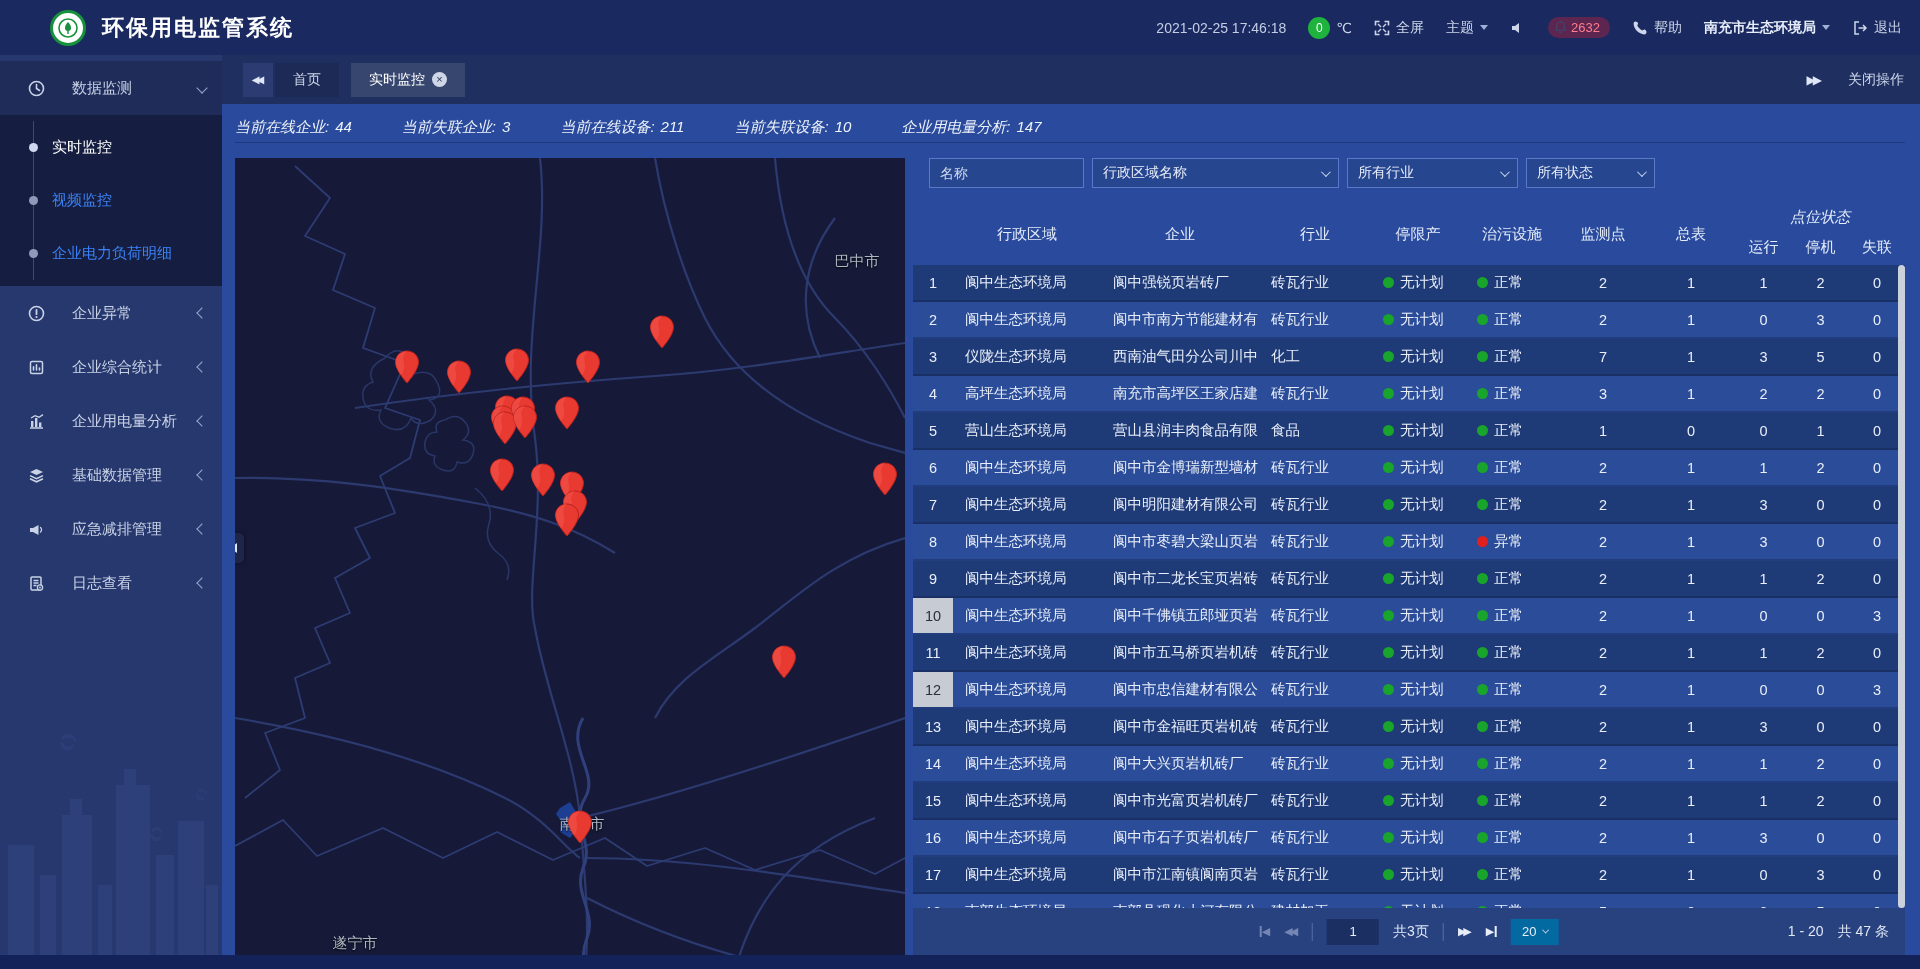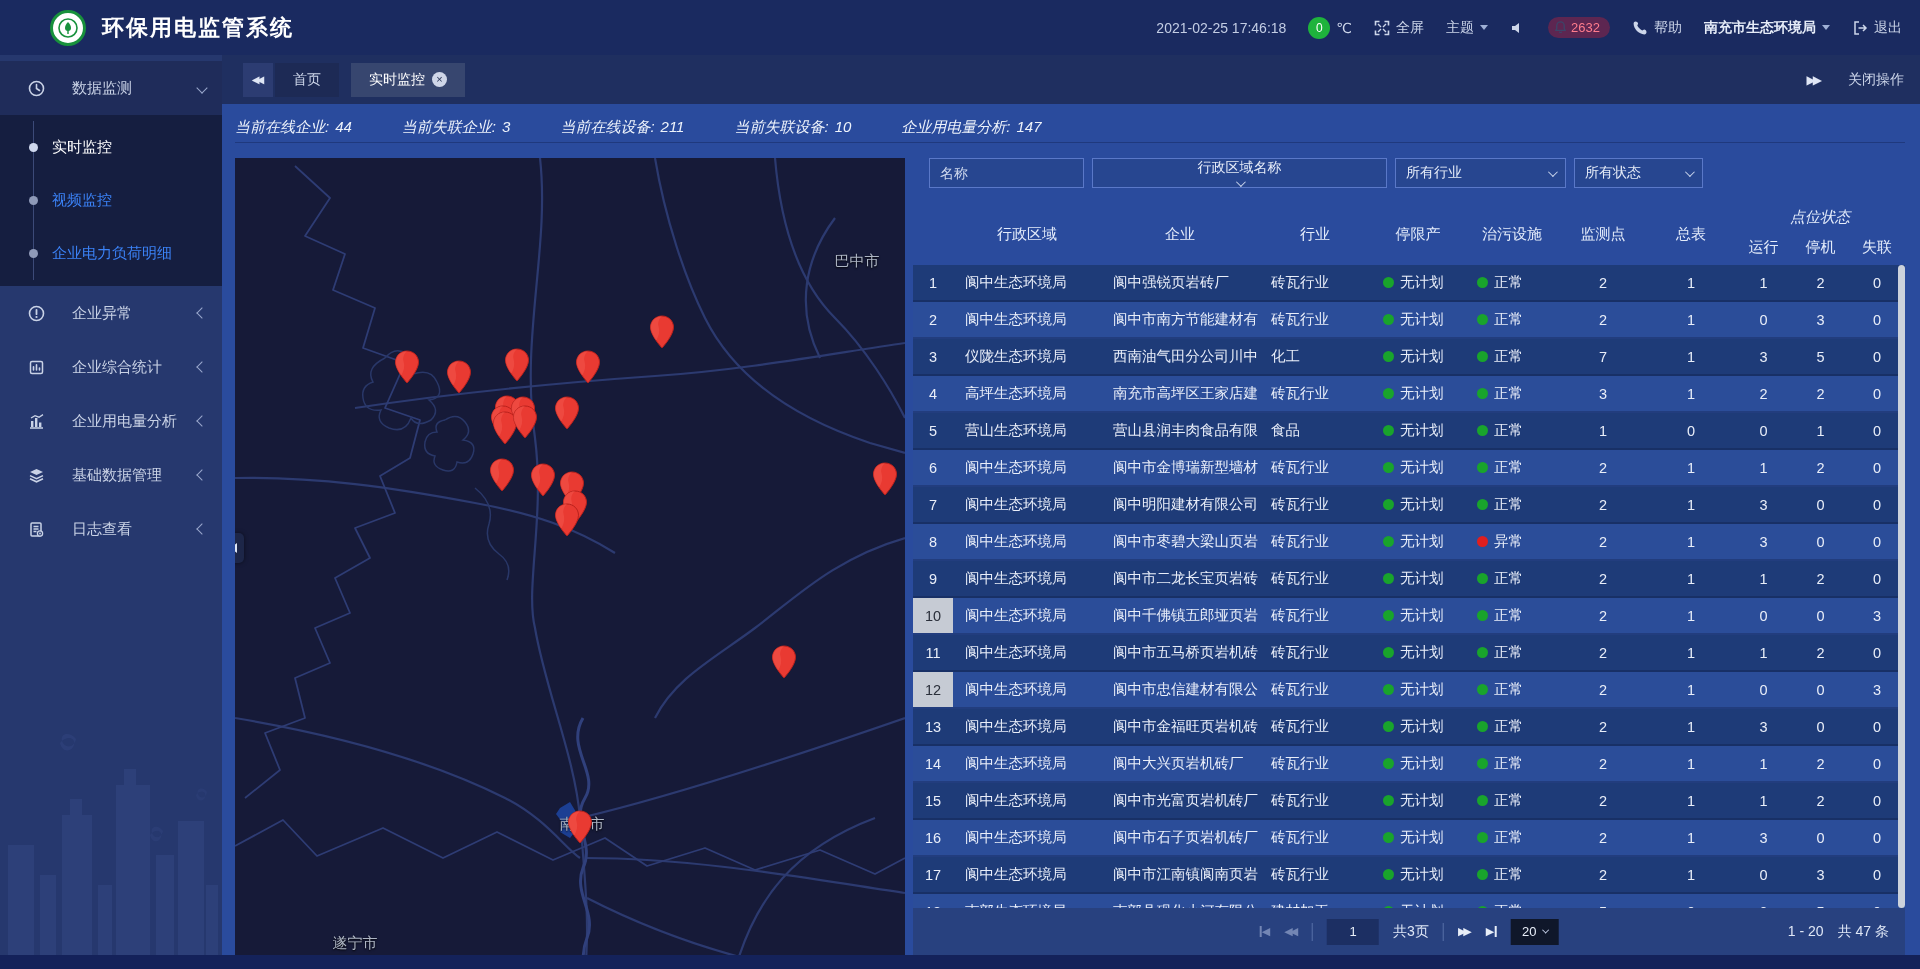--- a/index.html
+++ b/index.html
@@ -65,21 +65,21 @@
   .map-toggle { position:absolute; left:-13px; top:375px; width:22px; height:30px; background:#1d2648; border-radius:5px; display:flex; align-items:center; justify-content:center; z-index:6; cursor:pointer; box-shadow:0 0 4px rgba(0,0,0,.5); }
   .map-toggle .tri { width:0; height:0; border-top:5px solid transparent; border-bottom:5px solid transparent; border-right:7px solid #dfe6f5; }
 
   
   .panel { flex:1; display:flex; flex-direction:column; min-width:0; }
   .filters { height:30px; display:flex; gap:8px; margin-bottom:15px; flex:none;padding-left:16px; }
   .f-input { width:155px; height:30px; background:#274690; border:1px solid #5a78c8; color:#e6ecf8; font-size:14px; padding:0 10px; outline:none; }
   .f-input::placeholder { color:#cfd9ee; }
   .f-select { height:30px; background:#274690; border:1px solid #5a78c8; display:flex; align-items:center; justify-content:space-between; padding:0 10px; font-size:14px; color:#e6ecf8; cursor:pointer; }
   .chev { width:7px; height:7px; border-right:1.5px solid #c7d2ea; border-bottom:1.5px solid #c7d2ea; transform:rotate(45deg) translateY(-2px); }
-  .f-select.w1{ width:295px;flex-direction:column; } .f-select.w2{ width:171px; } .f-select.w3{ width:129px; }
+  .f-select.w1{ width:247px; } .f-select.w2{ width:171px; } .f-select.w3{ width:129px; }
 
   .grid-cols { display:grid; grid-template-columns:40px 148px 158px 112px 94px 94px 88px 88px 57px 57px 56px; }
   .table-wrap { flex:1; display:flex; flex-direction:column; min-height:0; position:relative; }
   .thead { grid-template-rows:26px 36px; height:62px; flex:none; color:#e3ebfa; font-size:15px; }
   .thead .h-cell { grid-row:1/3; display:flex; align-items:center; justify-content:center; }
   .thead .h-group { grid-column:9/12; grid-row:1; display:flex; align-items:flex-end; justify-content:center; font-style:italic; padding-bottom:2px; }
   .thead .h-sub { grid-row:2; display:flex; align-items:center; justify-content:center; }
   .rows { flex:1; overflow:hidden; min-height:0; }
   .trow { height:37px; align-items:stretch; font-size:14.5px; color:#e9eef9; border-bottom:2px solid rgba(10,22,58,.28); cursor:pointer; }
   .trow.odd { background:#1e3b78; }
@@ -91,21 +91,21 @@
   .scrollbar { position:absolute; right:0; top:62px; bottom:47px; width:7px; }
   .scroll-thumb { width:7px; height:100%; border-radius:4px; background:#ccd2dc; }
 
   .tfoot { height:47px; flex:none; background:#28417f; display:flex; align-items:center; padding:0 16px; position:relative; font-size:14px; color:#9fb0d6; }
   .pg-center { position:absolute; left:50%; transform:translateX(-50%); display:flex; align-items:center; gap:14px; }
   .pg-btn { display:inline-flex; align-items:center; cursor:pointer; font-size:11px; }
   .pg-dim { color:#7386b4; } .pg-lit { color:#e8eef8; }
   .pg-bar { width:2px; height:11px; background:currentColor; display:inline-block; }
   .pg-sep { width:1px; height:18px; background:#58srchr6a9c; background:#5870a9; }
   .pg-page { width:52px; height:26px; background:#1c2f63; color:#e8eef8; display:flex; align-items:center; justify-content:center; font-size:13px; }
-  .pg-size { width:48px; height:26px; background:#0f172a; color:#e8eef8; display:flex; align-items:center; justify-content:center; gap:5px; font-size:13px; cursor:pointer; }
+  .pg-size { width:48px; height:26px; background:#0369a1; color:#e8eef8; display:flex; align-items:center; justify-content:center; gap:5px; font-size:13px; cursor:pointer; }
   .pg-size .chev { width:5px; height:5px; }
   .pg-right { margin-left:auto; color:#dfe7f6; font-size:14px; display:flex; gap:14px; }
 </style>
 </head>
 <body>
 
 <div class="top-header">
   <div class="logo">
     <svg viewBox="0 0 22 22">
         <circle cx="11" cy="11" r="9" fill="none" stroke="#18913c" stroke-width="1.6"></circle>
@@ -245,20 +245,30 @@
               <path d="M2 8.6l6.5 3 6.5-3" fill="none" stroke="currentColor" stroke-width="1.5"></path>
               <path d="M2 11.8l6.5 3 6.5-3" fill="none" stroke="currentColor" stroke-width="1.5"></path>
             </svg>
           </span>
           <span class="s-label">基础数据管理</span>
           <span class="s-chev left"></span>
         </div>
         <div class="side-item">
           <span class="s-icon">
             <svg viewBox="0 0 17 17">
+              <path d="M2 7v4h3l5.5 3V4L5 7z" fill="currentColor"></path>
+              <path d="M12.5 6.5c1.4 1.2 1.4 3.3 0 4.5" fill="none" stroke="currentColor" stroke-width="1.3" stroke-linecap="round"></path>
+            </svg>
+          </span>
+          <span class="s-label">应急减排管理</span>
+          <span class="s-chev left"></span>
+        </div>
+        <div class="side-item">
+          <span class="s-icon">
+            <svg viewBox="0 0 17 17">
               <rect x="3" y="2" width="10" height="13" rx="1" fill="none" stroke="currentColor" stroke-width="1.5"></rect>
               <path d="M5.5 5.5h5M5.5 8h5M5.5 10.5h3" stroke="currentColor" stroke-width="1.3"></path>
               <circle cx="12" cy="12.5" r="2.6" fill="#26386e" stroke="currentColor" stroke-width="1.3"></circle>
               <circle cx="12" cy="12.5" r=".9" fill="currentColor"></circle>
             </svg>
           </span>
           <span class="s-label">日志查看</span>
           <span class="s-chev left"></span>
         </div>
       </div>

